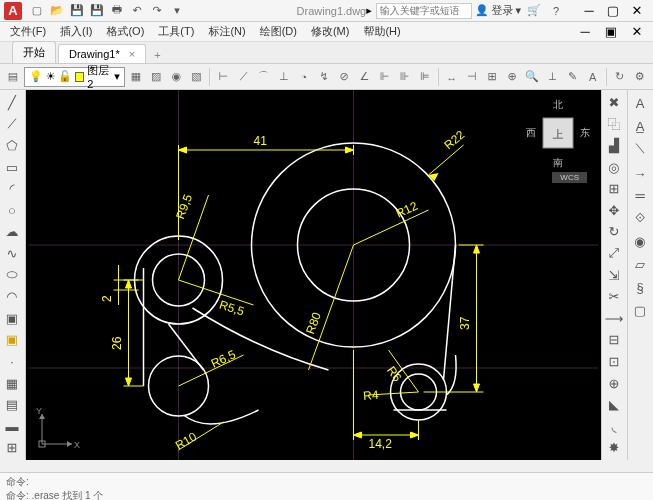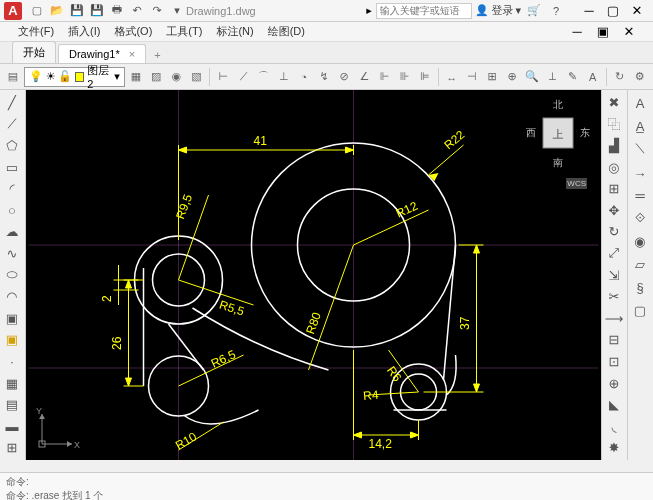--- a/index.html
+++ b/index.html
@@ -1,47 +1,47 @@
 <!DOCTYPE html>
 <html><head>
 <meta charset="utf-8">
 <style>
 * { margin: 0; padding: 0; box-sizing: border-box; font-family: "Microsoft YaHei", Arial, sans-serif; }
 body { width: 653px; height: 500px; background: #f0f0f0; overflow: hidden; font-size: 11px; }
 .titlebar { height: 22px; background: #f5f5f5; display: flex; align-items: center; padding: 0 4px; border-bottom: 1px solid #ccc; }
 .logo { width: 18px; height: 18px; background: #d32f2f; color: #fff; font-weight: bold; display: flex; align-items: center; justify-content: center; border-radius: 2px; font-size: 13px; margin-right: 6px; }
 .qat { display: flex; gap: 2px; }
 .qat-btn { width: 18px; height: 18px; display: flex; align-items: center; justify-content: center; color: #555; cursor: pointer; }
-.title-center { flex: 1; text-align: left; color: #888; font-size: 11px; }
+.title-center { flex: 1; text-align: right; color: #888; font-size: 11px; }
 .title-right { display: flex; align-items: center; gap: 4px; }
 .search-box { width: 96px; height: 16px; border: 1px solid #ccc; font-size: 10px; padding: 0 3px; }
 .login { font-size: 11px; color: #444; display: flex; align-items: center; gap: 2px; }
 .win-controls { display: flex; gap: 0; margin-left: 8px; }
 .win-btn { width: 24px; height: 18px; display: flex; align-items: center; justify-content: center; font-size: 13px; cursor: pointer; }
-.menubar { height: 20px; background: #f5f5f5; display: flex; align-items: center; padding: 0 12px; gap: 2px; border-bottom: 1px solid #ddd; }
+.menubar { height: 20px; background: #f5f5f5; display: flex; align-items: center; padding: 0 4px; gap: 2px; border-bottom: 1px solid #ddd; }
 .menu-item { padding: 2px 6px; font-size: 11px; color: #333; cursor: pointer; }
 .doc-controls { margin-left: auto; display: flex; gap: 2px; }
 .tabbar { height: 22px; background: #eee; display: flex; align-items: flex-end; padding-left: 12px; border-bottom: 1px solid #ccc; }
 .tab { padding: 3px 10px; font-size: 11px; background: #f5f5f5; border: 1px solid #ccc; border-bottom: none; margin-right: 2px; border-radius: 3px 3px 0 0; cursor: pointer; }
 .tab.active { background: #fff; }
 .tab-add { padding: 2px 6px; color: #888; cursor: pointer; }
 .layer-bar { height: 26px; background: #f0f0f0; display: flex; align-items: center; padding: 0 4px; gap: 2px; border-bottom: 1px solid #ccc; }
 .layer-dropdown { display: flex; align-items: center; gap: 3px; background: #fff; border: 1px solid #999; padding: 1px 4px; width: 120px; height: 20px; font-size: 11px; }
 .layer-color { width: 10px; height: 10px; background: #ff0; border: 1px solid #666; }
 .tool-icon { width: 22px; height: 22px; display: flex; align-items: center; justify-content: center; cursor: pointer; color: #666; }
 .sep { width: 1px; height: 18px; background: #ccc; margin: 0 2px; }
 .workspace { display: flex; height: 370px; }
 .left-toolbar, .right-toolbar { width: 26px; background: #f0f0f0; display: flex; flex-direction: column; gap: 1px; padding: 2px 1px; border-right: 1px solid #ccc; }
 .right-toolbar { border-right: none; border-left: 1px solid #ccc; }
 .right-toolbar2 { width: 26px; background: #f0f0f0; display: flex; flex-direction: column; gap: 1px; padding: 2px 1px; border-left: 1px solid #ccc; }
 .tb-btn { width: 22px; height: 22px; display: flex; align-items: center; justify-content: center; cursor: pointer; color: #555; font-size: 13px; }
 .canvas-area { flex: 1; position: relative; background: #000; overflow: hidden; }
 .canvas-svg { width: 100%; height: 100%; }
 .nav-cube { position: absolute; top: 8px; right: 8px; width: 70px; height: 70px; }
-.wcs-badge { position: absolute; top: 88px; right: 14px; background: #444; color: #ccc; font-size: 8px; padding: 1px 1px; }
+.wcs-badge { position: absolute; top: 82px; right: 14px; background: #444; color: #ccc; font-size: 8px; padding: 1px 8px; }
 .ucs { position: absolute; bottom: 6px; left: 6px; }
 .cmdline { height: 30px; background: #f8f8f8; border-top: 1px solid #ccc; padding: 2px 6px; font-size: 11px; color: #444; overflow: hidden; margin-top: 12px; }
 .statusbar { height: 22px; background: #eee; border-top: 1px solid #ccc; display: flex; align-items: center; padding: 0 4px; gap: 2px; font-size: 10px; }
 .status-tab { padding: 2px 8px; background: #fff; border: 1px solid #ccc; font-size: 10px; cursor: pointer; }
 .status-tab.active { background: #d0e0f0; }
 .status-right { margin-left: auto; display: flex; gap: 2px; }
 .status-btn { width: 18px; height: 16px; display: flex; align-items: center; justify-content: center; background: #f0f0f0; border: 1px solid #ccc; cursor: pointer; font-size: 10px; }
 .dim-text { font: 12px Arial; fill: #ff0; }
 .dim-line { stroke: #ff0; stroke-width: 1; fill: none; }
 .geom { stroke: #fff; stroke-width: 1.5; fill: none; }
@@ -80,20 +80,22 @@
   </div>
 </div>
 
 <div class="menubar">
   <div class="menu-item">文件(F)</div>
   <div class="menu-item">插入(I)</div>
   <div class="menu-item">格式(O)</div>
   <div class="menu-item">工具(T)</div>
   <div class="menu-item">标注(N)</div>
   <div class="menu-item">绘图(D)</div>
+  <div class="menu-item">修改(M)</div>
+  <div class="menu-item">帮助(H)</div>
   <div class="doc-controls">
     <div class="win-btn">─</div>
     <div class="win-btn">▣</div>
     <div class="win-btn">✕</div>
   </div>
 </div>
 
 <div class="tabbar">
   <div class="tab">开始</div>
   <div class="tab active">

